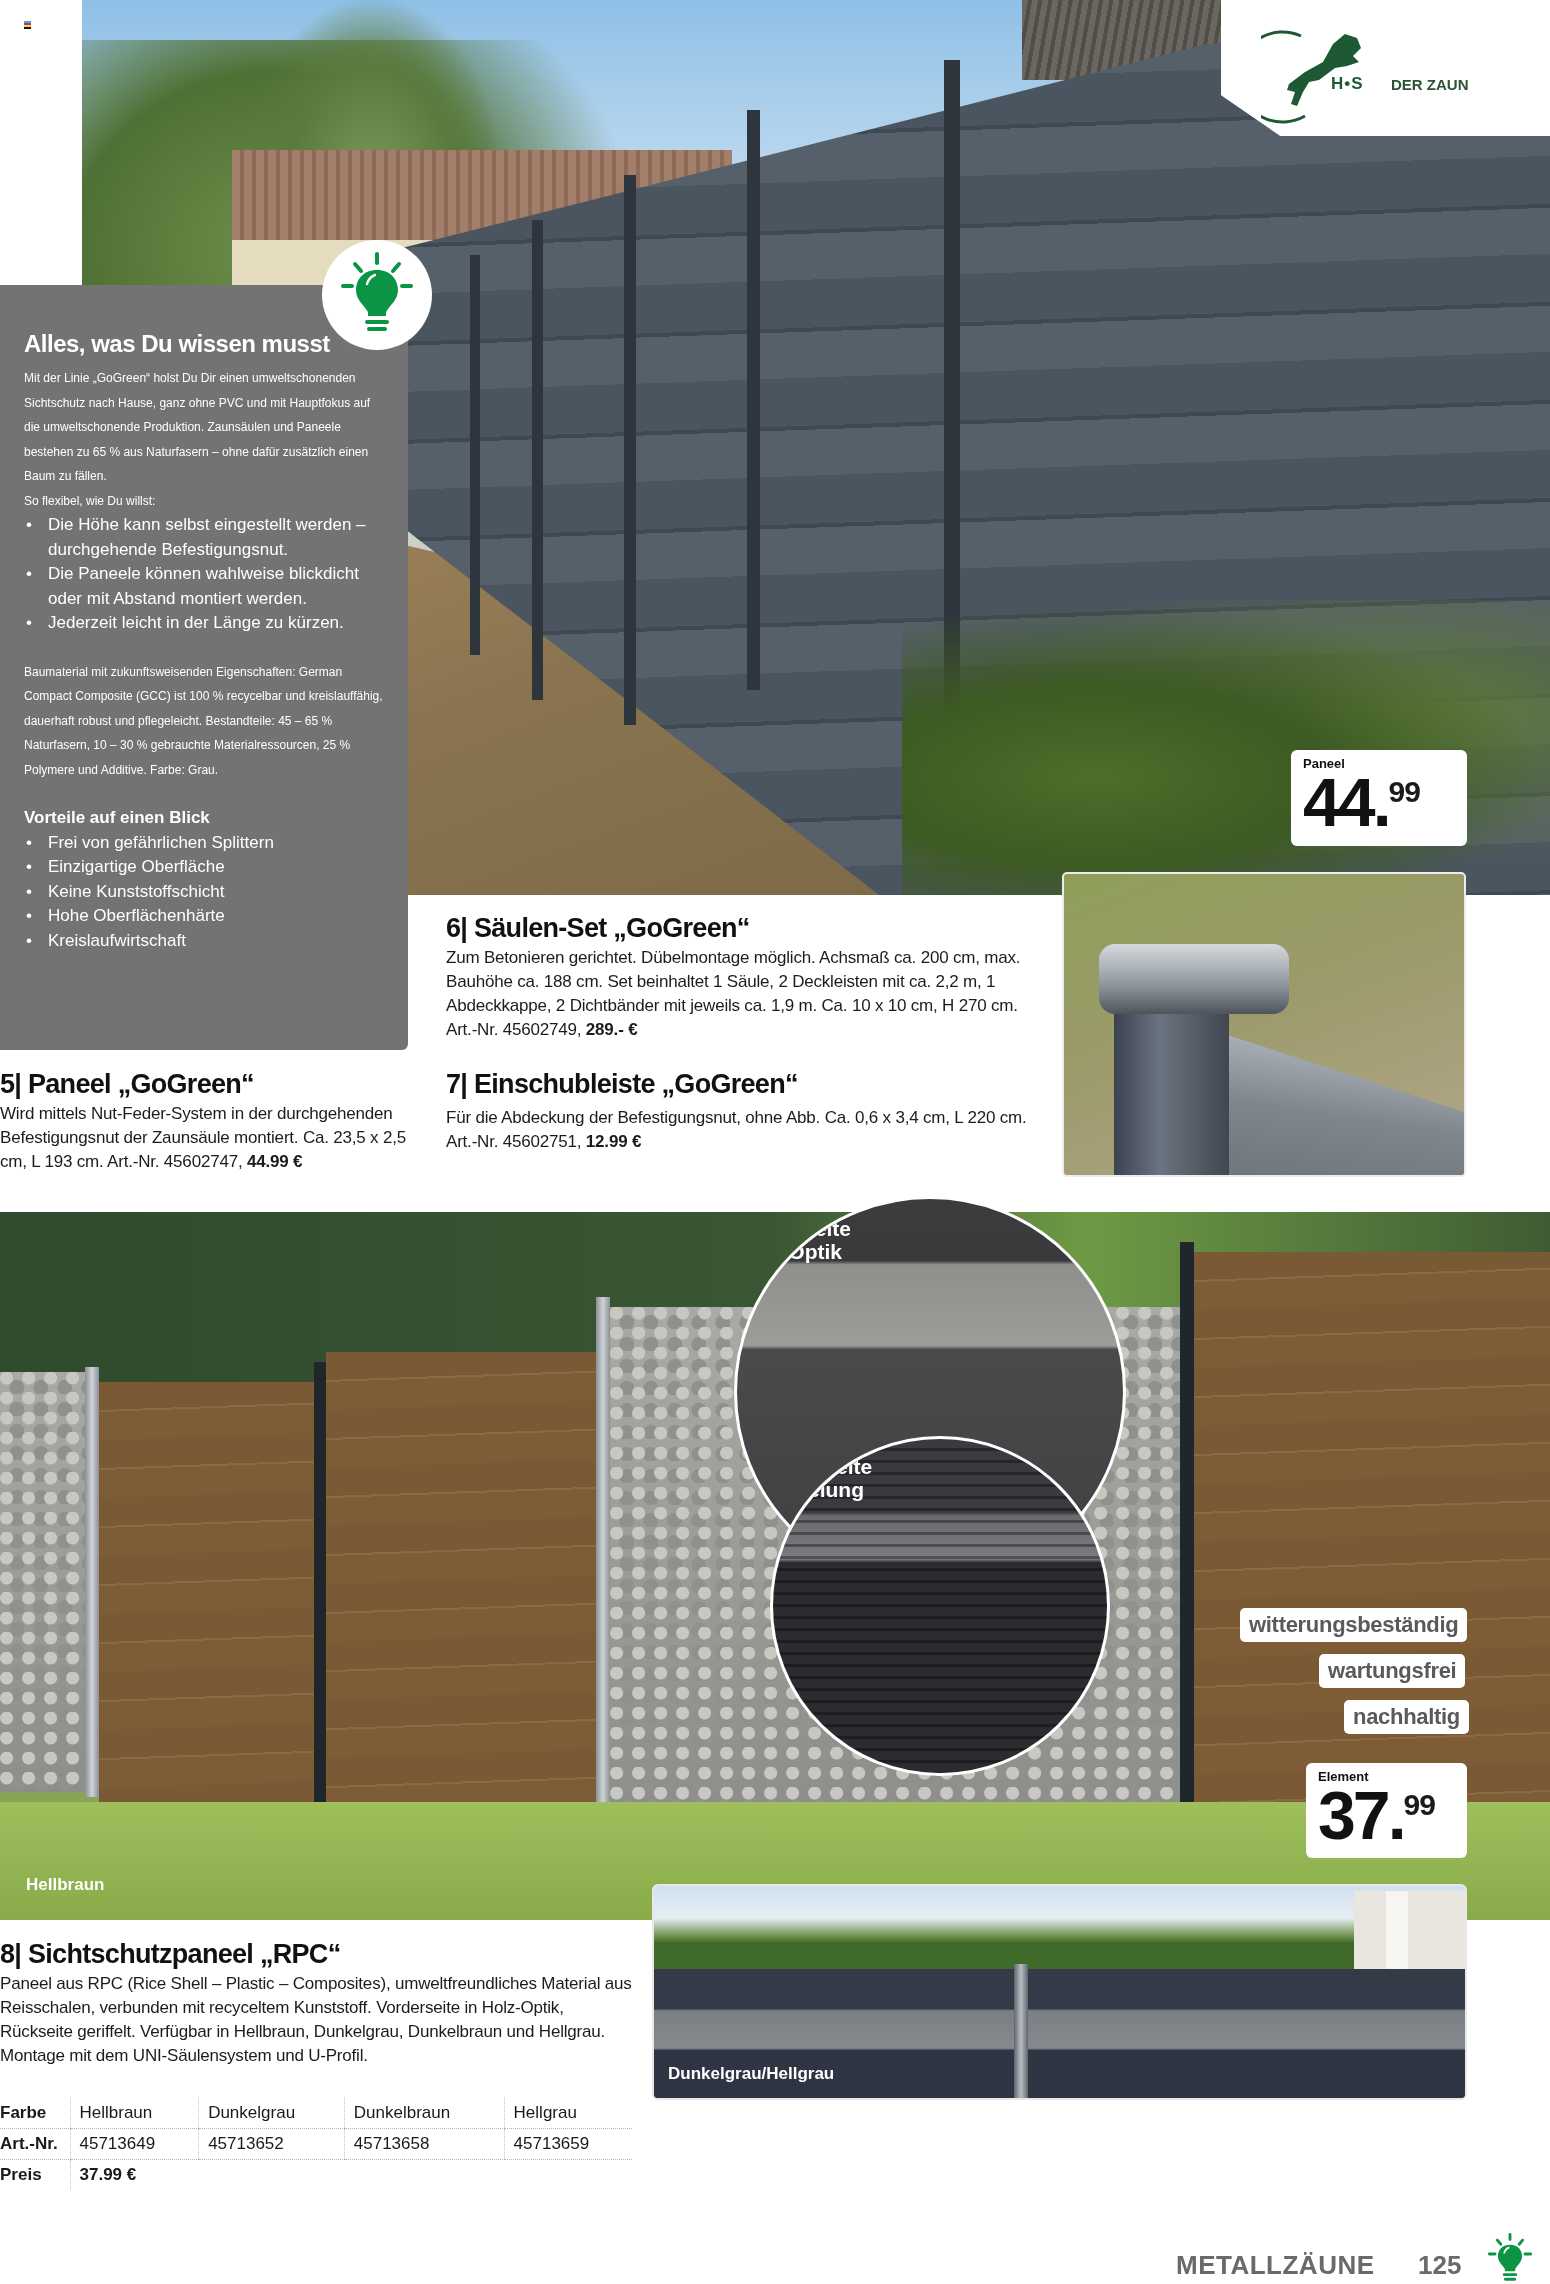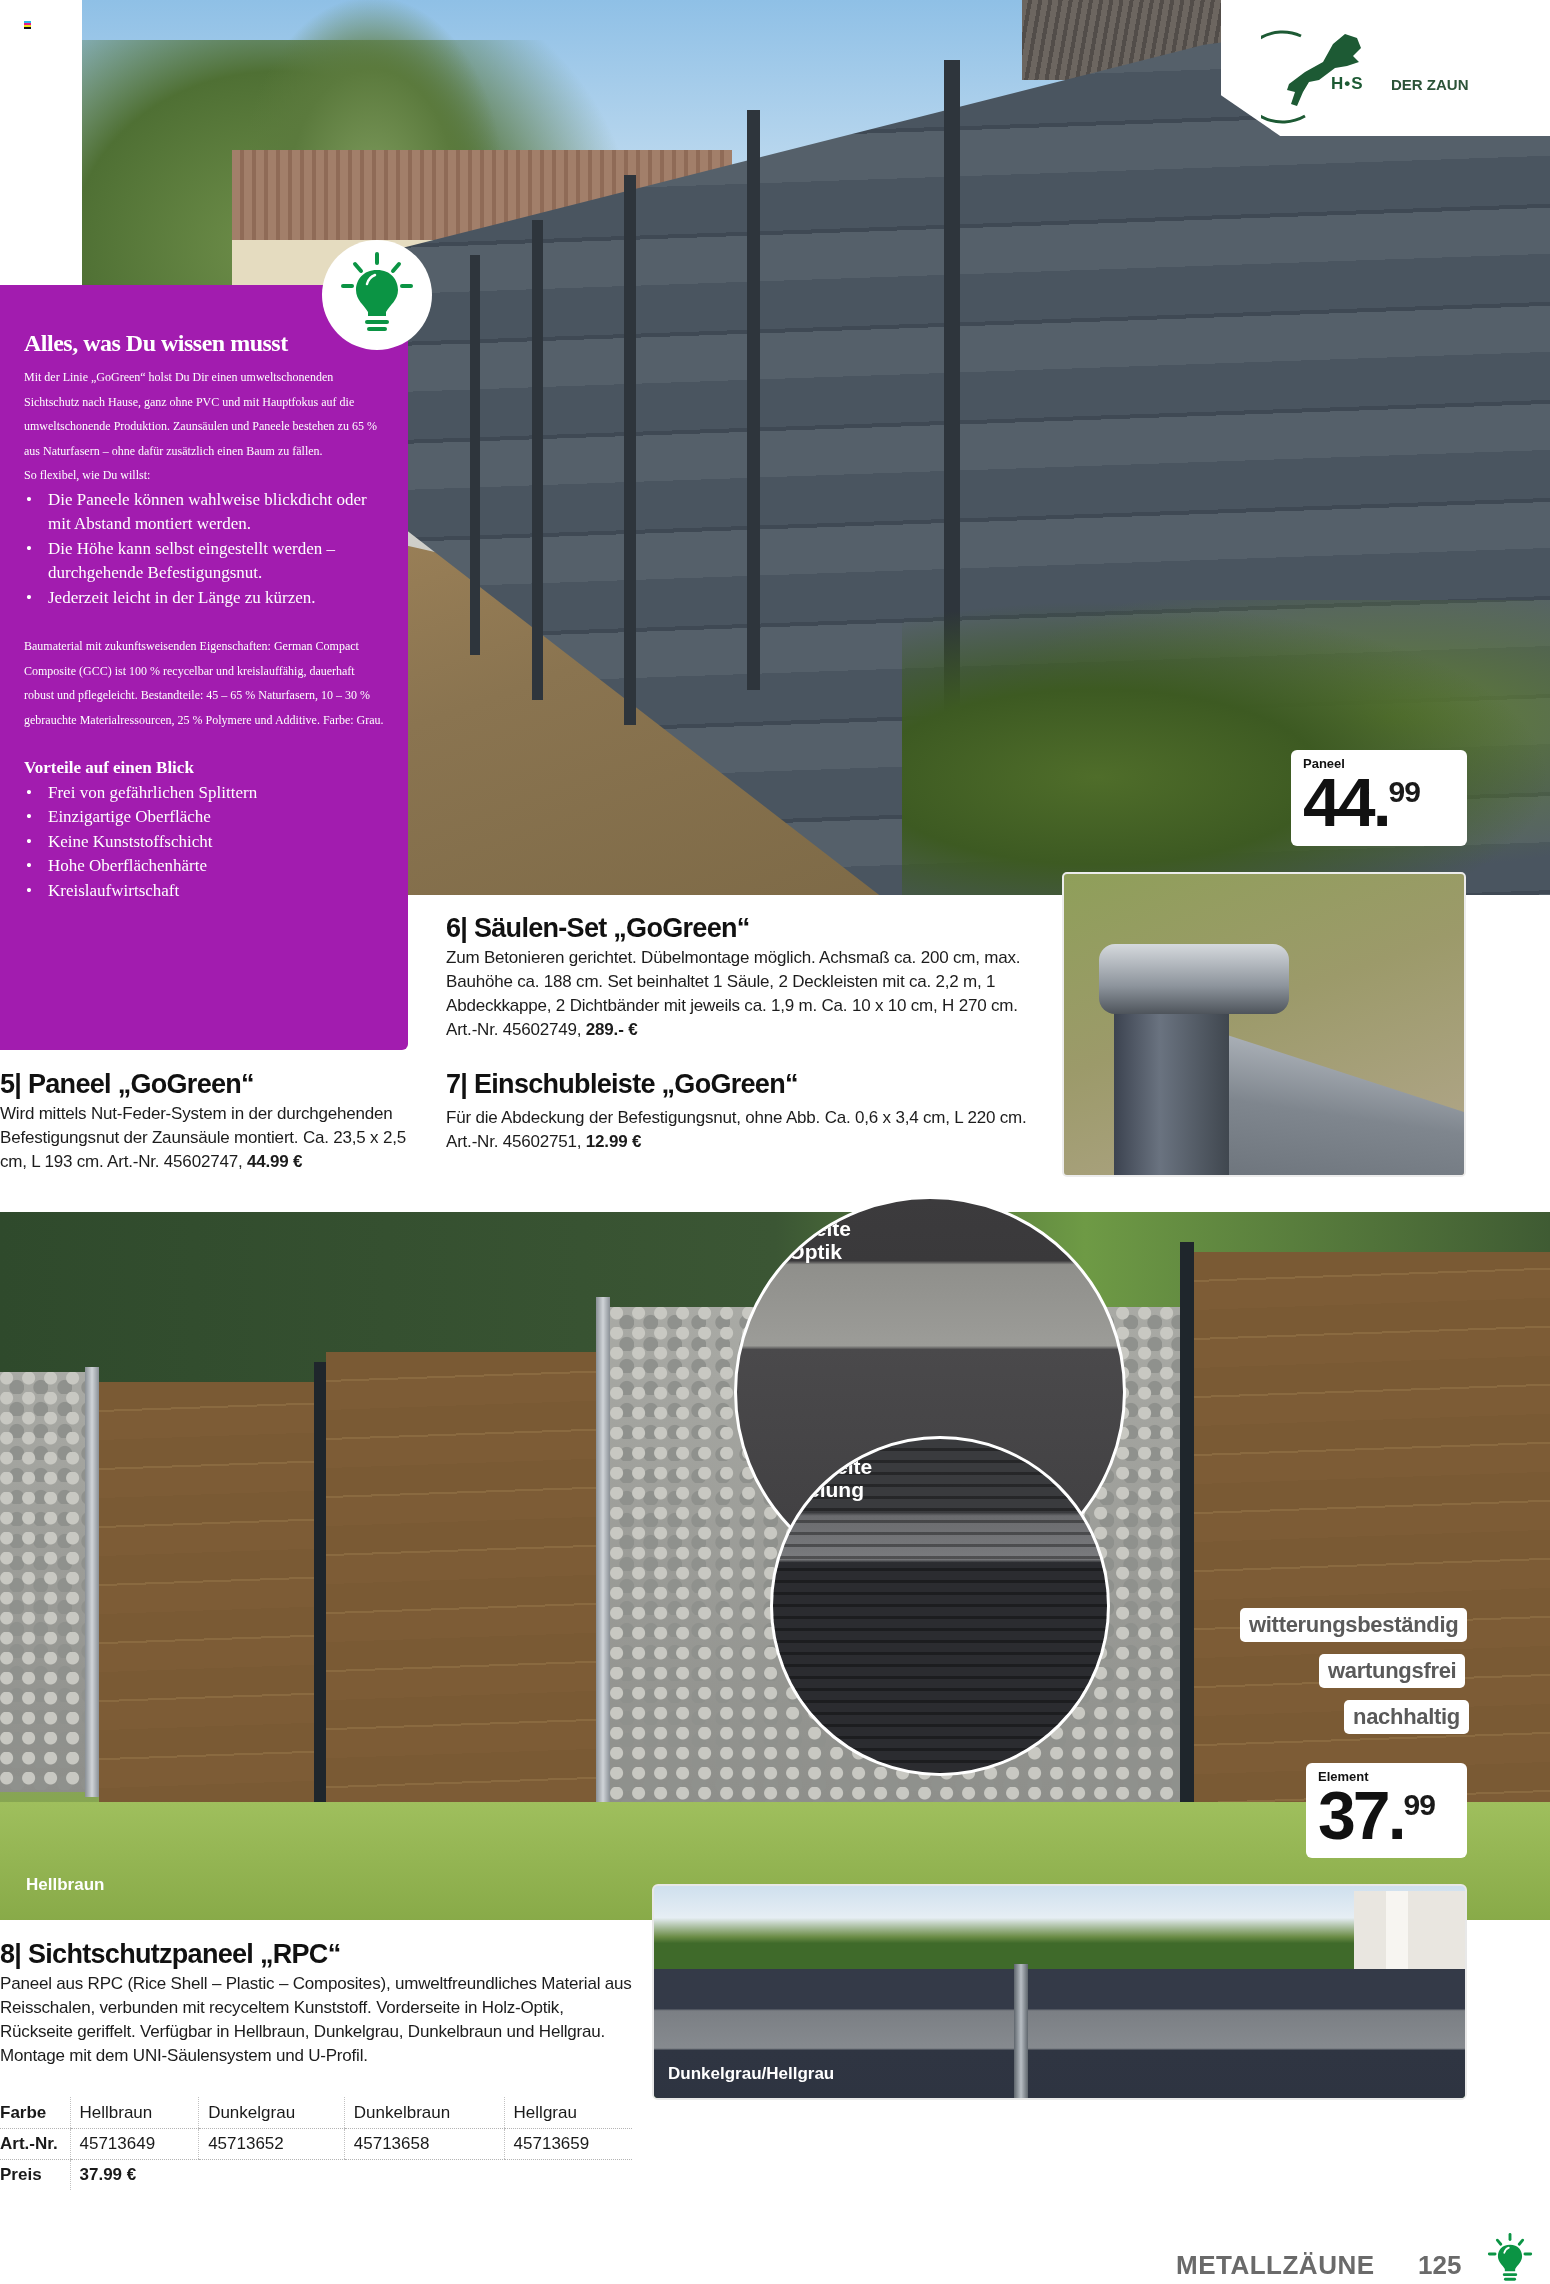--- a/index.html
+++ b/index.html
@@ -37,22 +37,22 @@
                 radial-gradient(ellipse at 75% 40%, #5f7d35 0%, rgba(80,110,45,0) 60%); }
 
   
   .logo { left: 1221px; top: 0; width: 329px; height: 136px; background: #ffffff;
     border-bottom-left-radius: 40px; clip-path: polygon(0 0,100% 0,100% 100%, 18% 100%, 0 70%); }
   .logo svg { position:absolute; left:40px; top:14px; }
   .logo .hs { position:absolute; left:110px; top:74px; font-weight:700; font-size:17px; color:#1d5a34; letter-spacing:1px; }
   .logo .dz { position:absolute; left:170px; top:76px; font-weight:700; font-size:15px; color:#2c5338; }
 
   
-  .greenbox { left: 0; top: 285px; width: 408px; height: 765px; background: #a21caf;
-    border-radius: 0 0 6px 0; color: #ffffff; padding: 45px 24px 0 24px; font-family: Liberation Serif, serif; }
+  .greenbox { left: 0; top: 285px; width: 408px; height: 765px; background: #737373;
+    border-radius: 0 0 6px 0; color: #ffffff; padding: 45px 24px 0 24px; }
   .greenbox h2 { font-size: 24px; font-weight: 700; letter-spacing: -0.5px; margin-bottom: 8px; }
   .greenbox p { font-size: 12px; line-height: 24.5px; }
   .greenbox ul { list-style: none; font-size: 17px; line-height: 24.5px; }
   .greenbox li { position: relative; padding-left: 24px; }
   .greenbox li::before { content: "•"; position: absolute; left: 2px; }
   .greenbox .gap { height: 24px; }
   .greenbox h3 { font-size: 17px; font-weight: 700; line-height: 24.5px; }
 
   .bulb-circle { left: 322px; top: 240px; width: 110px; height: 110px; background:#ffffff; border-radius: 50%; }
   .bulb-circle svg { position:absolute; left:15px; top:10px; }
@@ -166,22 +166,22 @@
   </svg>
   <span class="hs">H•S</span>
   <span class="dz">DER ZAUN</span>
 </div>
 
 <div class="abs greenbox">
   <h2>Alles, was Du wissen musst</h2>
   <p>Mit der Linie „GoGreen“ holst Du Dir einen umweltschonenden Sichtschutz nach Hause, ganz ohne PVC und mit Hauptfokus auf die umweltschonende Produktion. Zaunsäulen und Paneele bestehen zu 65 % aus Naturfasern – ohne dafür zusätzlich einen Baum zu fällen.</p>
   <p>So flexibel, wie Du willst:</p>
   <ul>
+    <li>Die Höhe kann selbst eingestellt werden – durchgehende Befestigungsnut.</li>
     <li>Die Paneele können wahlweise blickdicht oder mit Abstand montiert werden.</li>
-    <li>Die Höhe kann selbst eingestellt werden – durchgehende Befestigungsnut.</li>
     <li>Jederzeit leicht in der Länge zu kürzen.</li>
   </ul>
   <div class="gap"></div>
   <p>Baumaterial mit zukunftsweisenden Eigenschaften: German Compact Composite (GCC) ist 100 % recycelbar und kreislauffähig, dauerhaft robust und pflegeleicht. Bestandteile: 45 – 65 % Naturfasern, 10 – 30 % gebrauchte Materialressourcen, 25 % Polymere und Additive. Farbe: Grau.</p>
   <div class="gap"></div>
   <h3>Vorteile auf einen Blick</h3>
   <ul>
     <li>Frei von gefährlichen Splittern</li>
     <li>Einzigartige Oberfläche</li>
     <li>Keine Kunststoffschicht</li>

